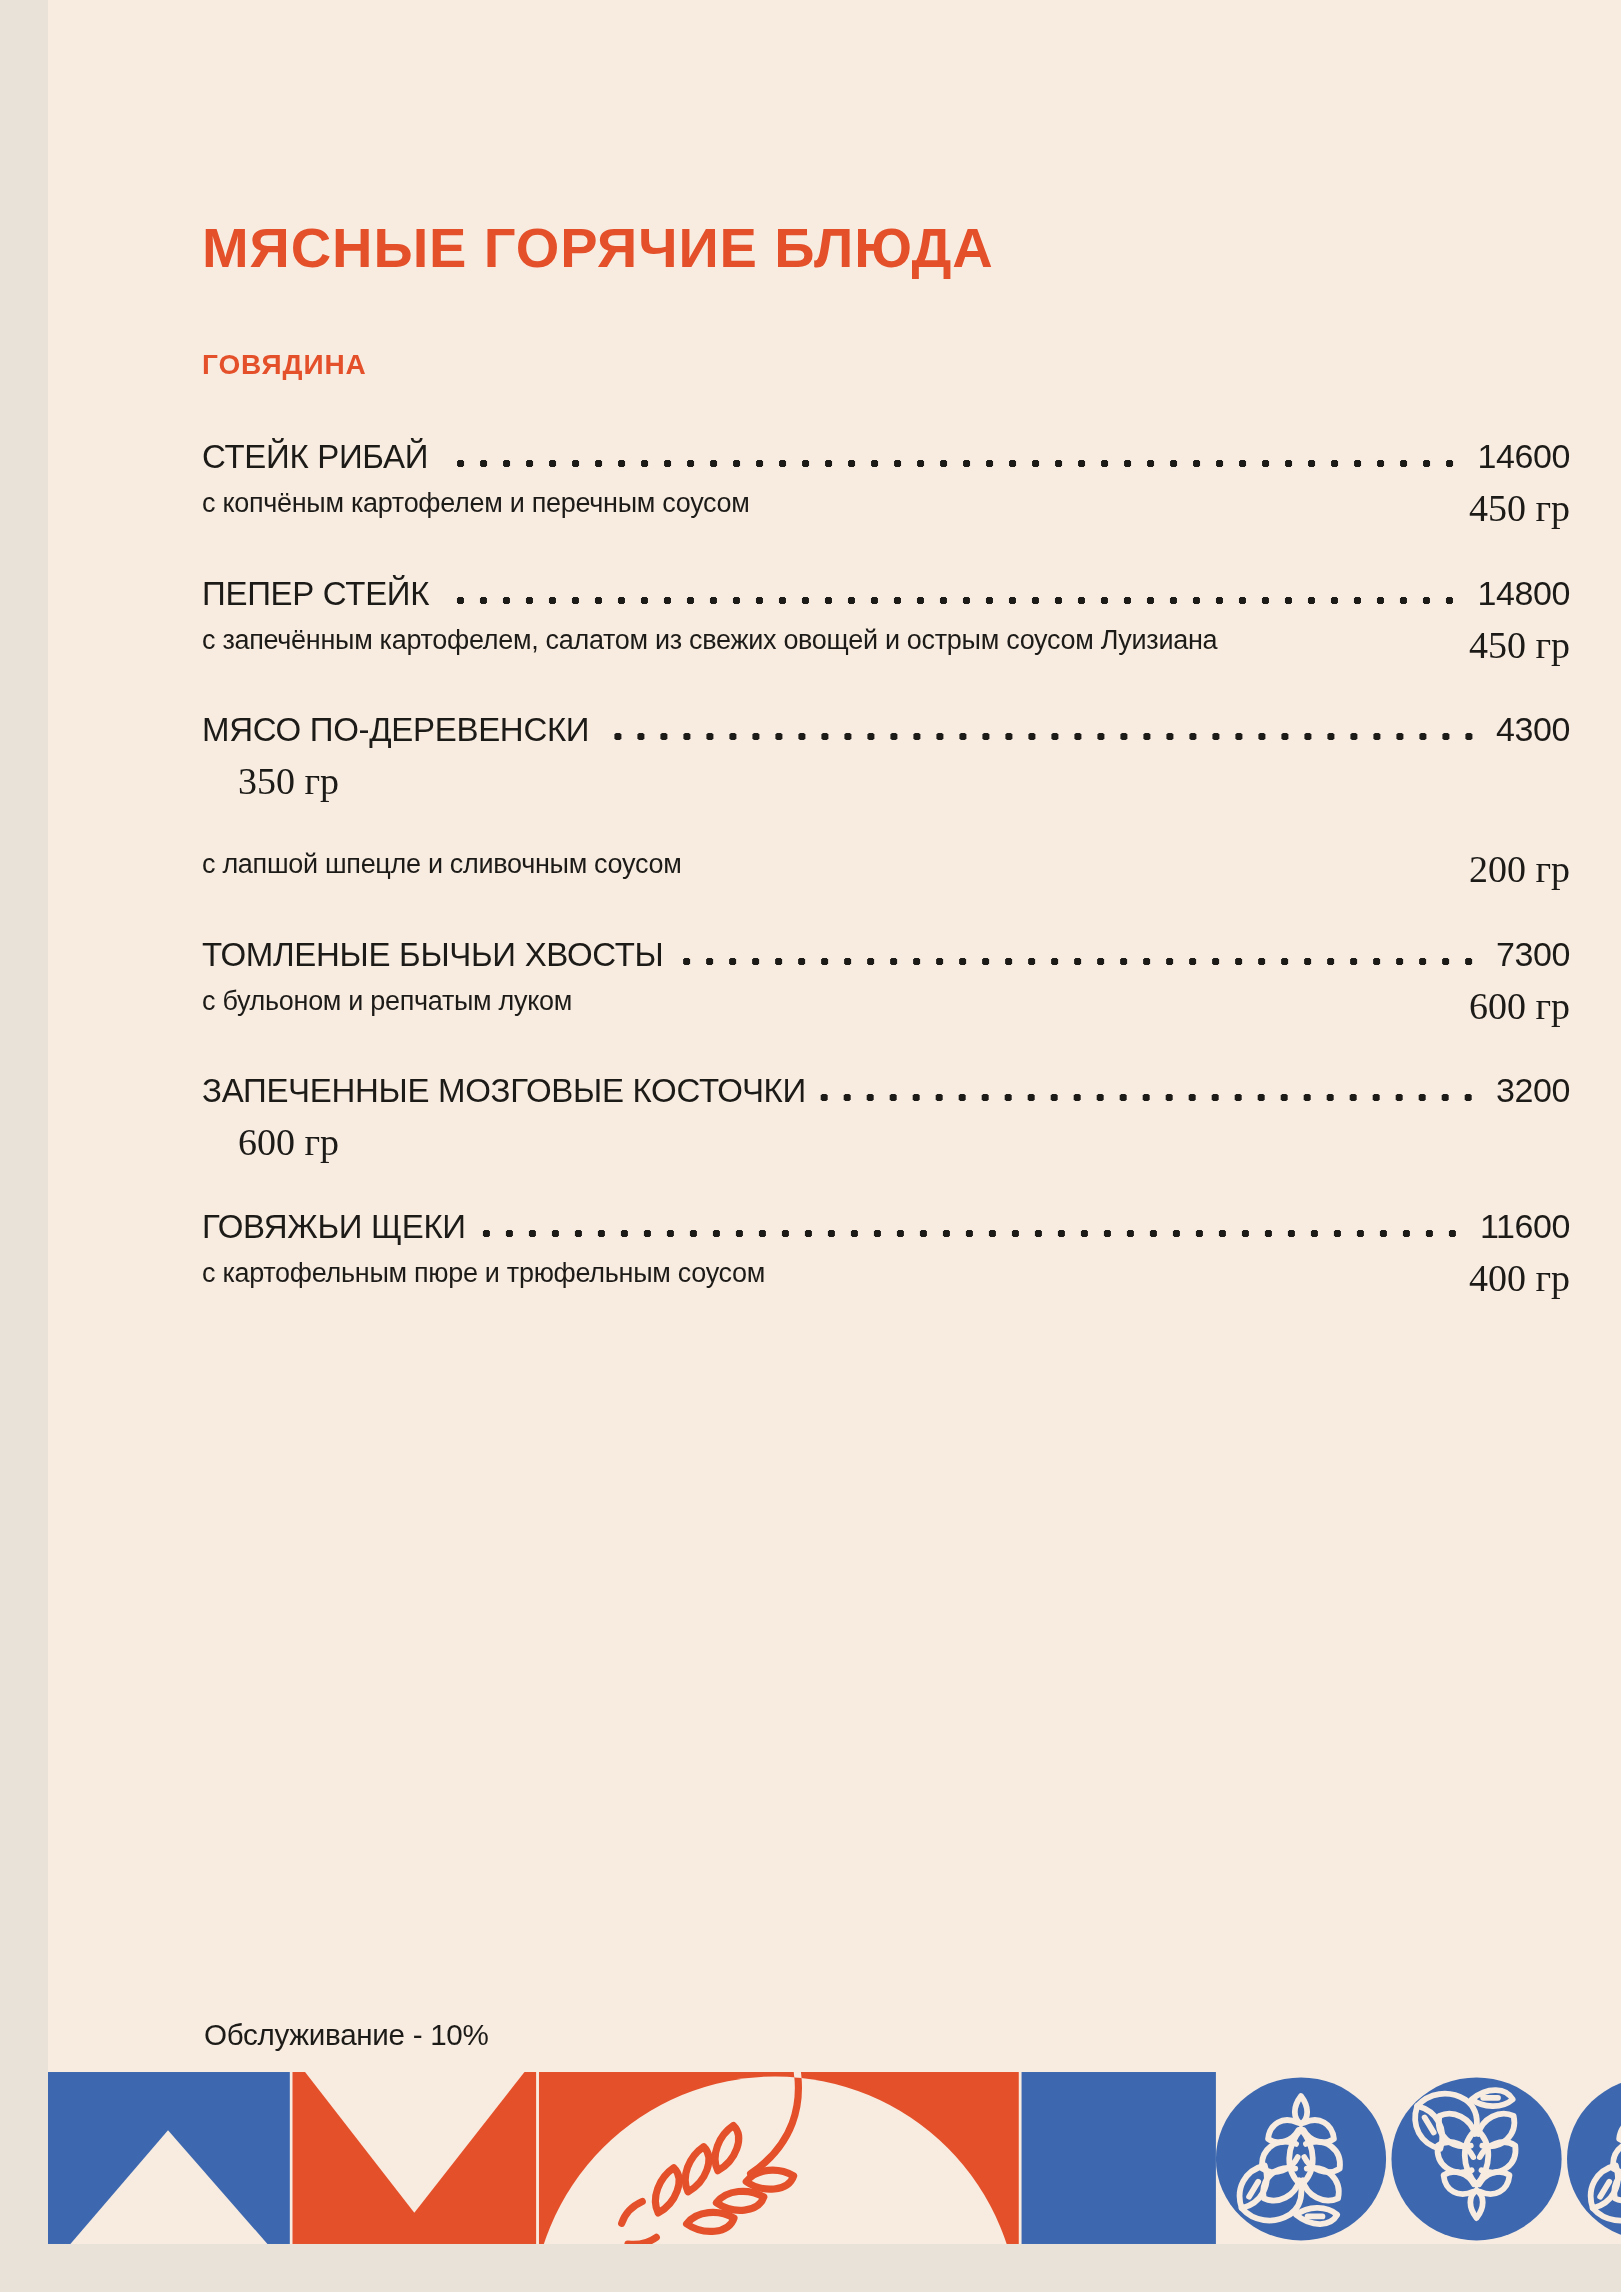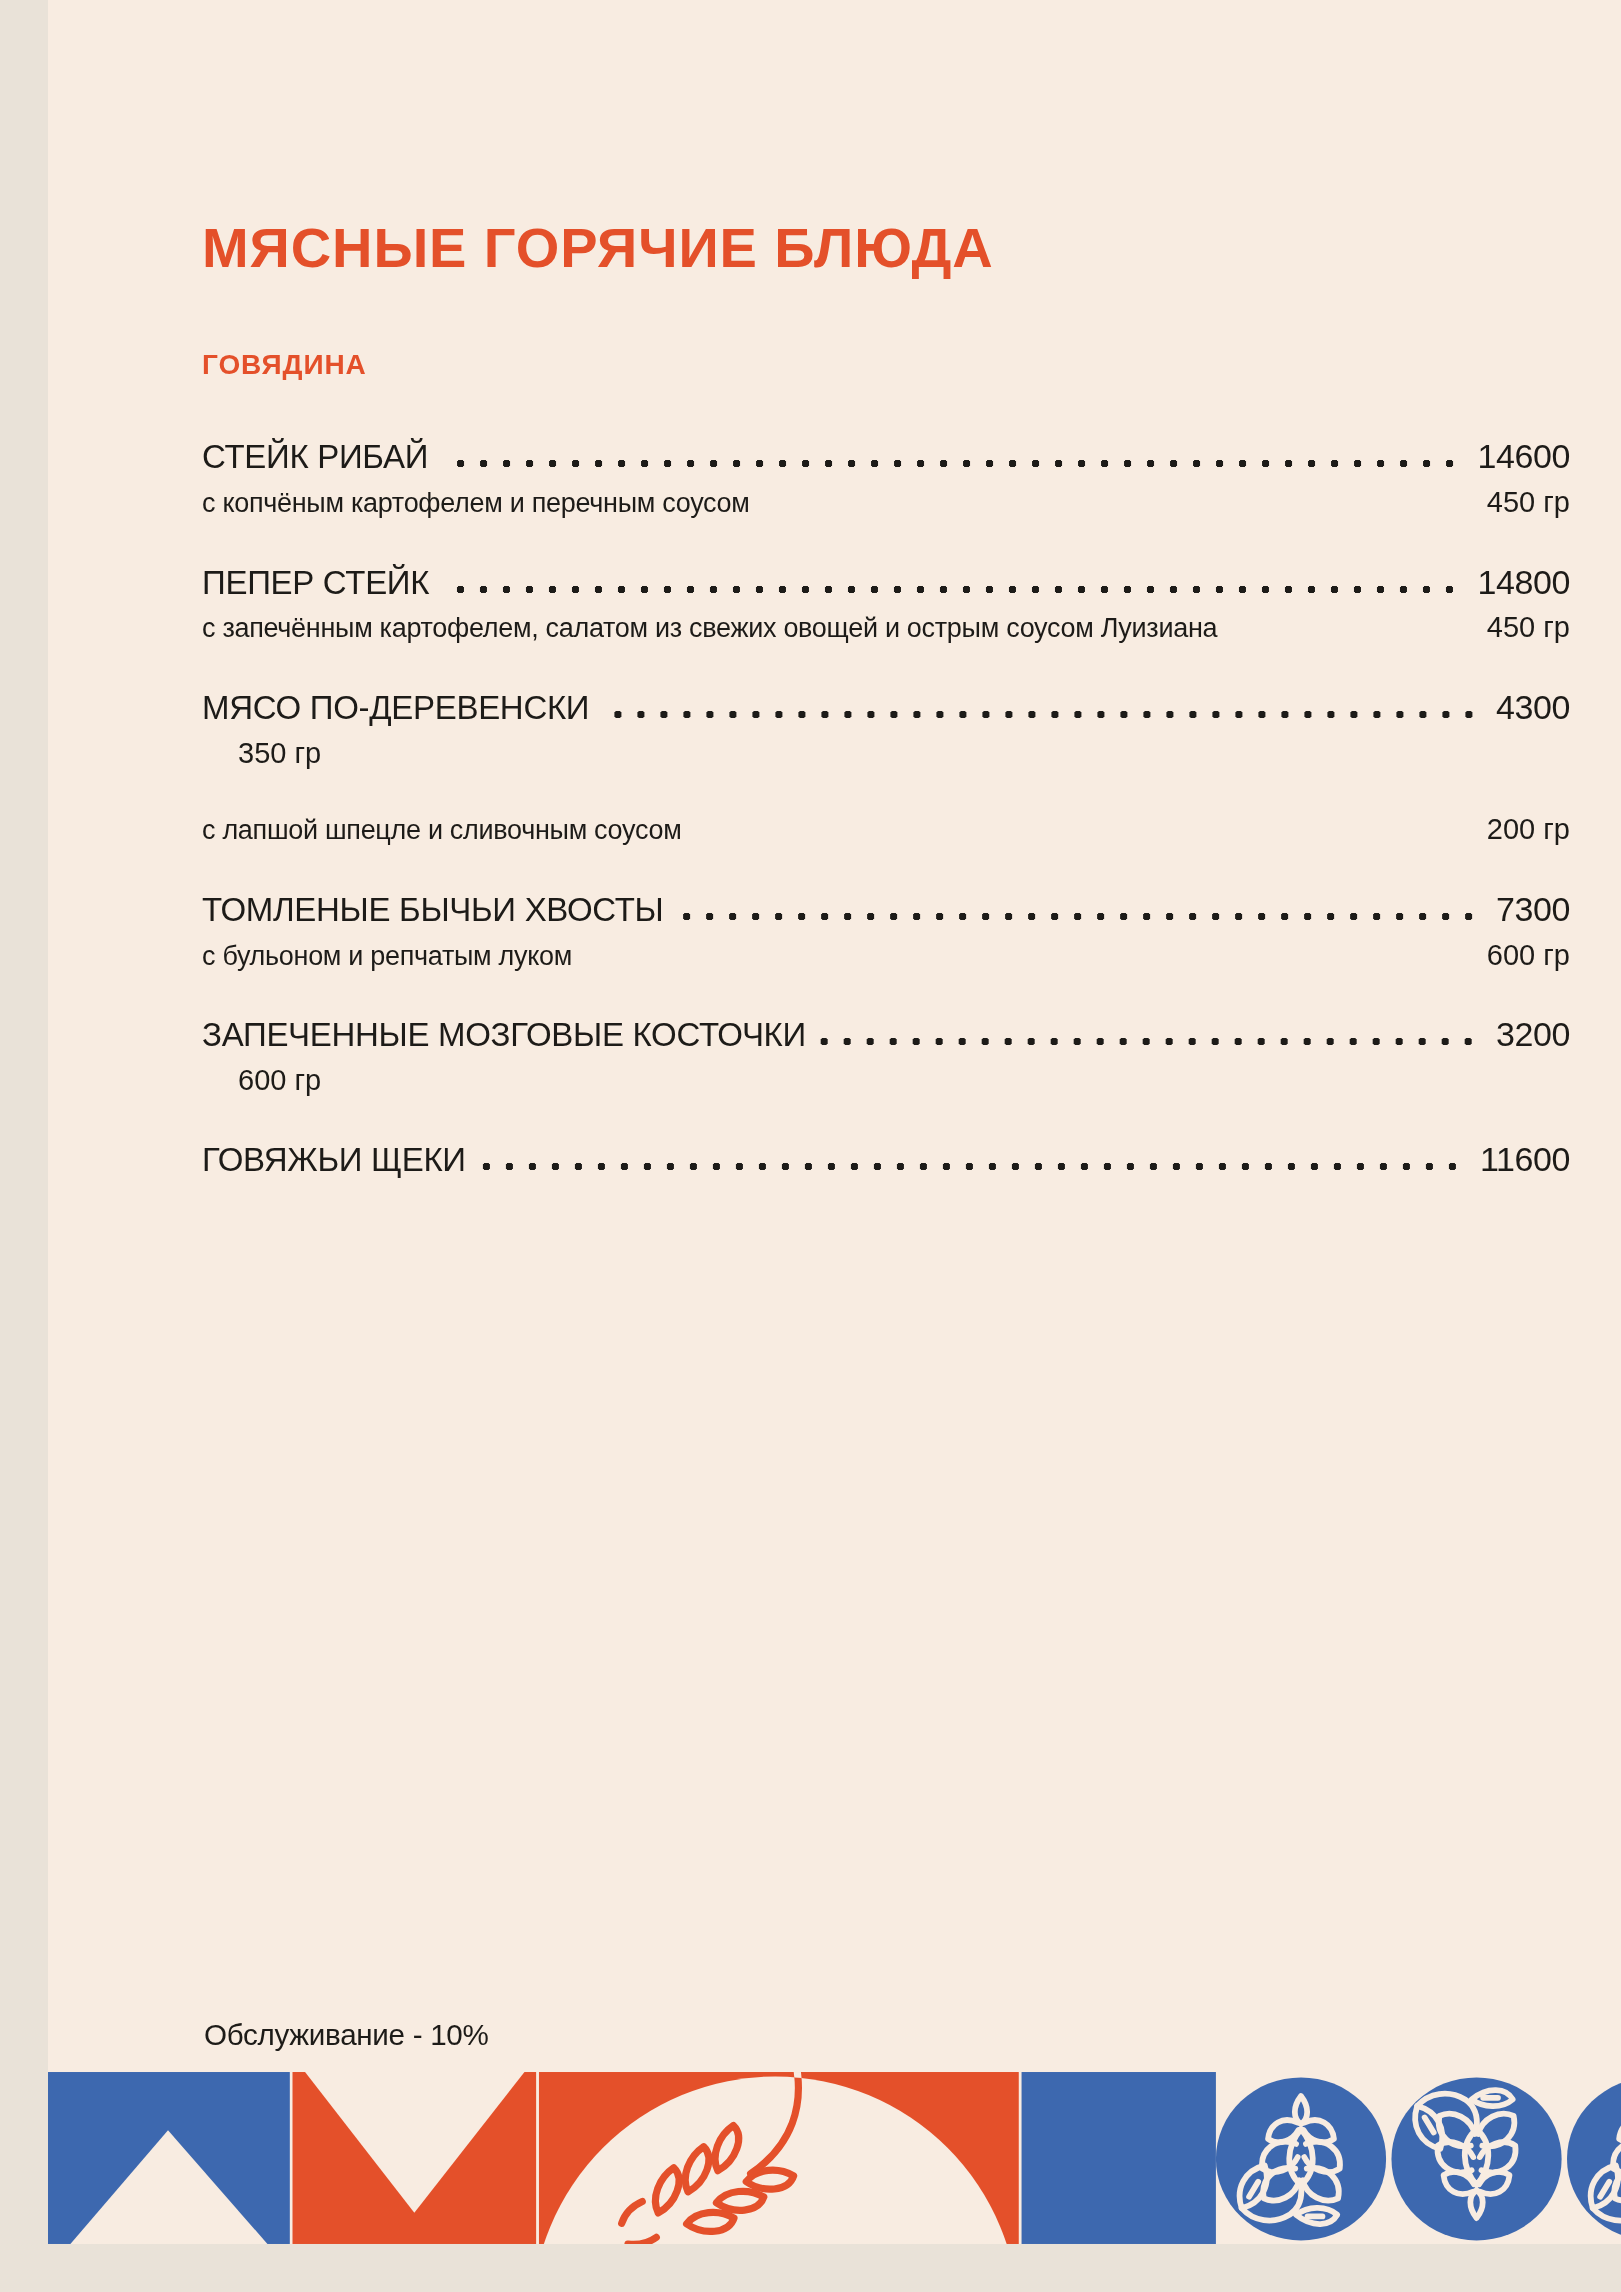--- a/index.html
+++ b/index.html
@@ -46,22 +46,22 @@
     white-space:nowrap;letter-spacing:-0.4px;
   }
   .item-sub{
     display:flex;align-items:flex-start;justify-content:space-between;
   }
   .item-desc{
     font-size:27px;line-height:1.42;
     max-width:1146px;letter-spacing:-0.3px;
   }
   .item-weight{
-    font-size:29px;line-height:1.3;
-    white-space:nowrap;margin-left:36px;
+    font-size:38px;line-height:1.3;
+    white-space:nowrap;margin-left:36px;font-family:Liberation Serif, serif;
   }
   .service-note{
     position:absolute;left:156px;top:2018px;
     font-size:29.6px;letter-spacing:-0.3px;
   }
   .footer-band{
     position:absolute;left:0;bottom:0;
     width:1622px;height:172px;display:block;
   }
 </style>
@@ -138,20 +138,24 @@
       <div class="item-sub">
         <span class="item-weight">600 гр</span>
       </div>
     </div>
 
     <div class="menu-item">
       <div class="item-head">
         <span class="item-name">ГОВЯЖЬИ ЩЕКИ</span>
         <span class="leader"></span>
         <span class="item-price">11600</span>
+      </div>
+      <div class="item-sub">
+        <span class="item-desc">с картофельным пюре и трюфельным соусом</span>
+        <span class="item-weight">400 гр</span>
       </div>
     </div>
 
   </div>
 
   <div class="service-note">Обслуживание - 10%</div>
 
   <svg class="footer-band" viewBox="0 0 1811 192" xmlns="http://www.w3.org/2000/svg">
     <defs>
       <clipPath id="clipC">

